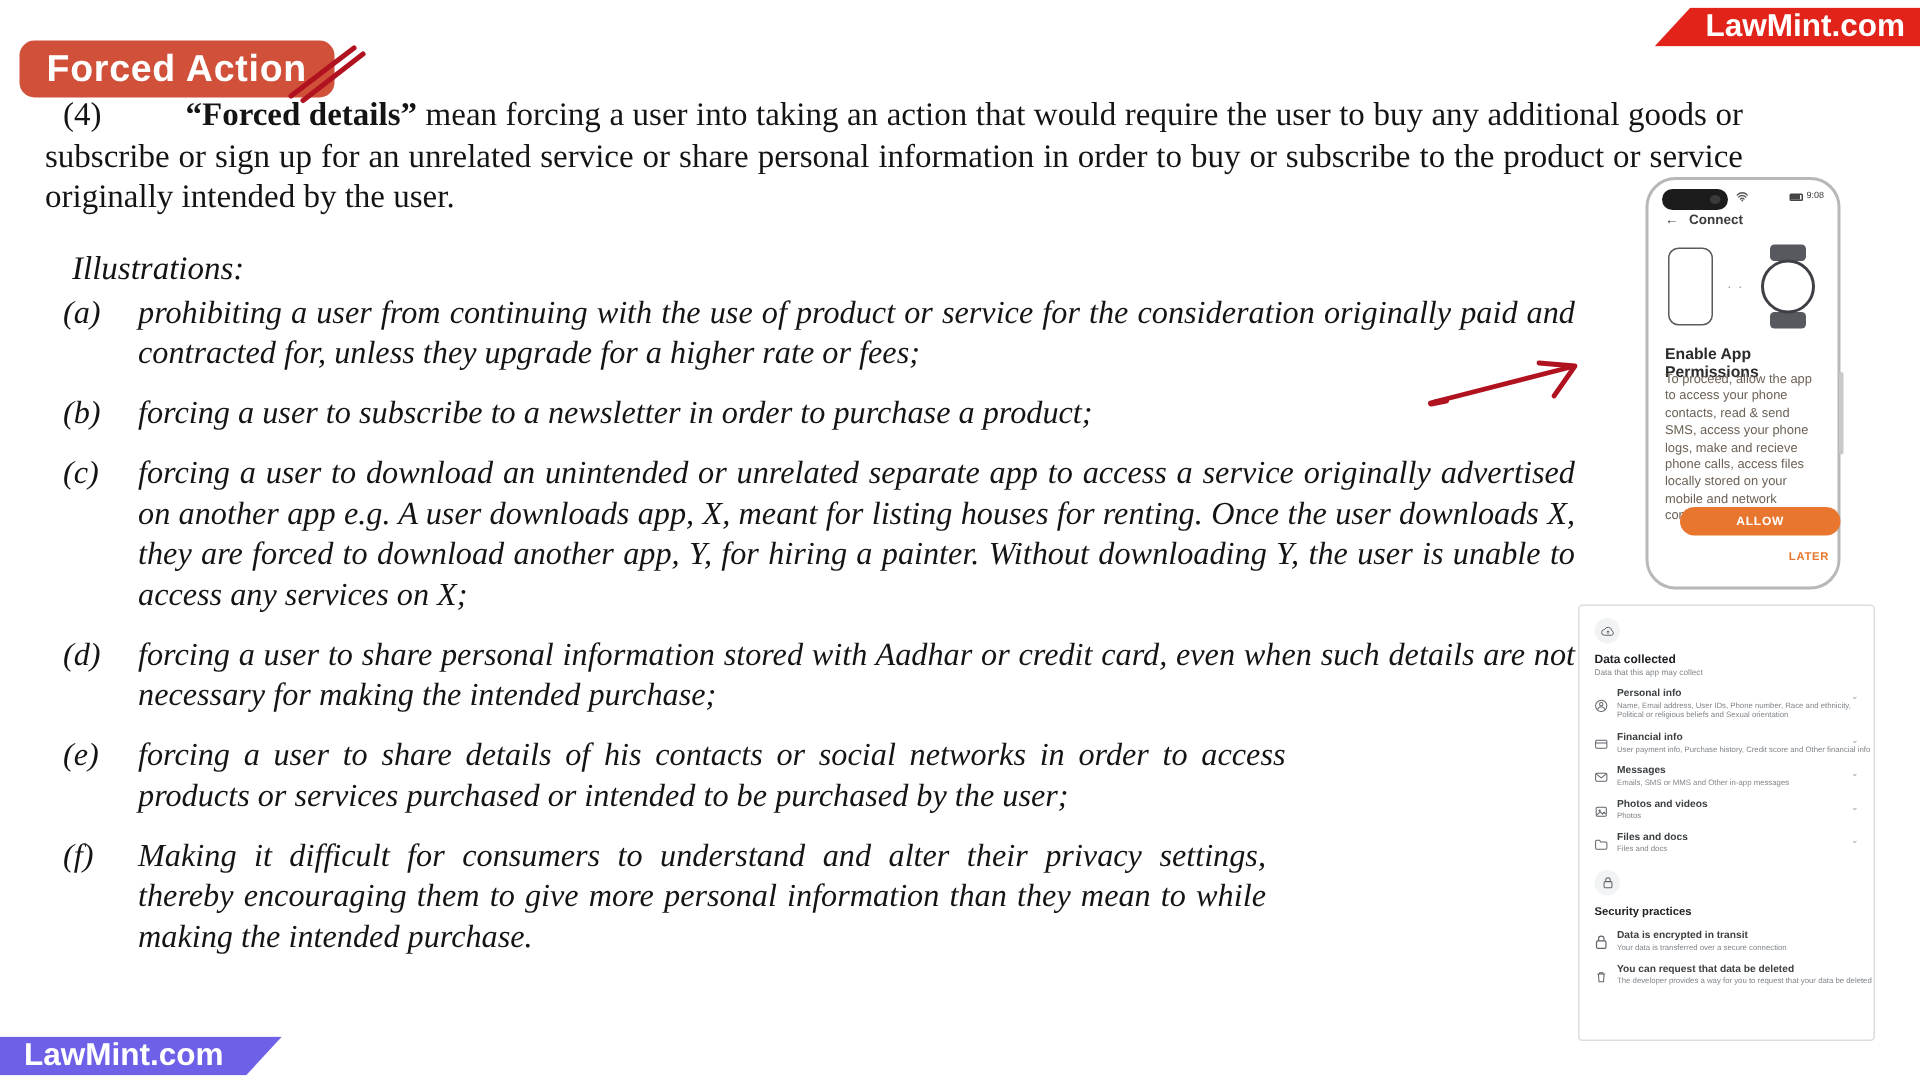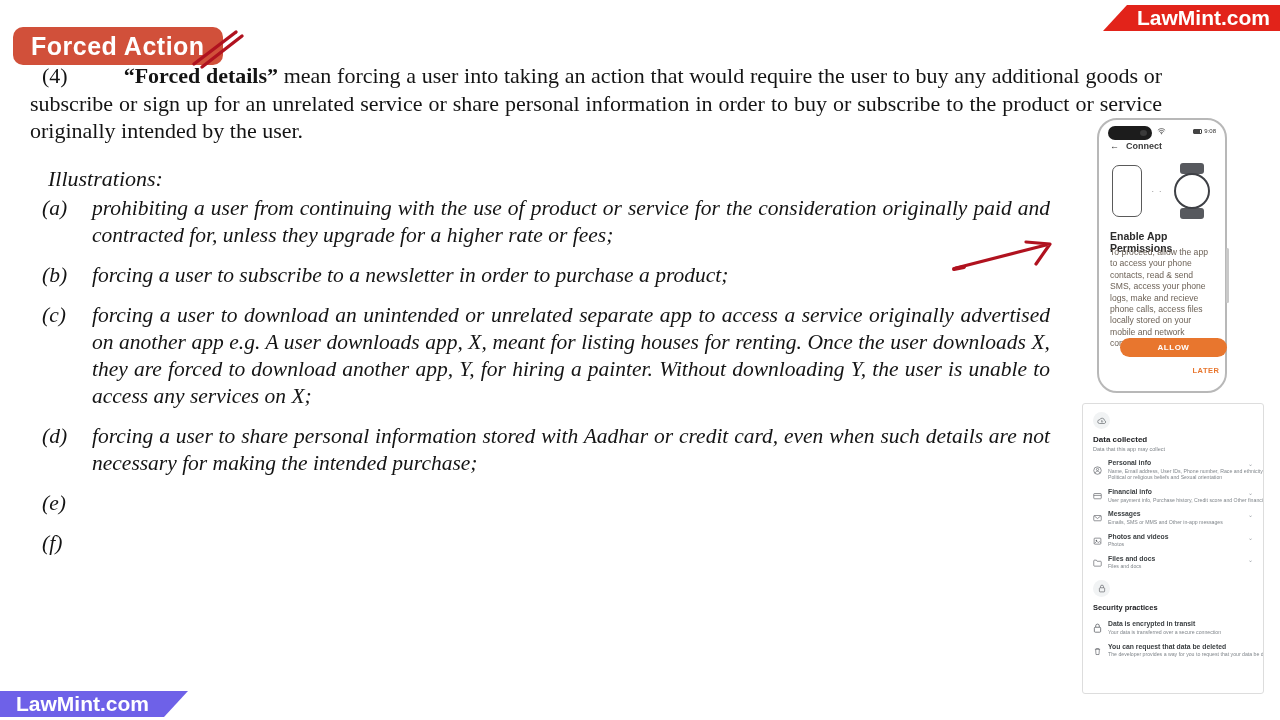--- a/index.html
+++ b/index.html
@@ -73,24 +73,24 @@
   .watch .band-t{ top:0; } .watch .band-b{ bottom:0; }
   .watch .face{ width:36px; height:36px; border:2.5px solid #3e4045; border-radius:50%; background:#fff; z-index:1; }
   .p-heading{ position:absolute; left:11px; top:110px; font-size:10.5px; font-weight:bold; color:#2b2b2b; }
   .p-body{ position:absolute; left:11px; top:127px; width:105px; font-size:8.6px; line-height:11.4px; color:#6d6257; }
   .allow-btn{ position:absolute; left:21px; top:218px; width:107px; height:19px; background:#e8762e; border:none; border-radius:10px;
     color:#fff; font-family:"Liberation Sans", sans-serif; font-size:8px; font-weight:bold; letter-spacing:.5px; }
   .later-btn{ position:absolute; left:0; top:246px; width:100%; text-align:center; font-size:7.5px; font-weight:bold; color:#e8762e; letter-spacing:.5px; background:none; border:none; font-family:"Liberation Sans", sans-serif;margin-left:44px;}
 
   
   .ds-card{
-    position:absolute; left:1052px; top:403px; width:182px; height:291px;
+    position:absolute; left:1052px; top:403px; width:198px; height:291px;
     background:#fff; border:1px solid #ddd; border-radius:3px;
     font-family:"Liberation Sans", sans-serif; color:#202124;
-    padding:8px 10px; overflow:hidden;margin-left:30px;
+    padding:8px 10px; overflow:hidden;
   }
   .ds-circle{ width:17px; height:17px; border-radius:50%; background:#f1f3f4; display:flex; align-items:center; justify-content:center; }
   .ds-title{ font-size:8px; font-weight:bold; margin-top:6px; }
   .ds-sub{ font-size:5.5px; color:#80868b; margin-top:2px; }
   .ds-rows{ margin-top:7px; }
   .ds-row{ display:flex; margin-bottom:7px; position:relative; }
   .ds-row .ric{ width:9px; flex:0 0 9px; margin-right:6px; margin-top:1px; }
   .ds-row .rt{ font-size:6.8px; font-weight:bold; color:#3c4043; }
   .ds-row .rd{ font-size:5.2px; color:#80868b; margin-top:1.5px; line-height:6.8px; width:172px; }
   .ds-row .chev{ position:absolute; right:0; top:1px; color:#9aa0a6; }
@@ -132,23 +132,25 @@
   <div class="item">
     <span class="lbl">(c)</span>
     <span class="txt w-a">forcing a user to download an unintended or unrelated separate app to access a service originally advertised on another app e.g. A user downloads app, X, meant for listing houses for renting. Once the user downloads X, they are forced to download another app, Y, for hiring a painter. Without downloading Y, the user is unable to access any services on X;</span>
   </div>
   <div class="item">
     <span class="lbl">(d)</span>
     <span class="txt w-a">forcing a user to share personal information stored with Aadhar or credit card, even when such details are not necessary for making the intended purchase;</span>
   </div>
   <div class="item">
     <span class="lbl">(e)</span>
+    <span class="txt w-e">forcing a user to share details of his contacts or social networks in order to access products or services purchased or intended to be purchased by the user;</span>
   </div>
   <div class="item">
     <span class="lbl">(f)</span>
+    <span class="txt w-f">Making it difficult for consumers to understand and alter their privacy settings, thereby encouraging them to give more personal information than they mean to while making the intended purchase.</span>
   </div>
 </div>
 
 <svg class="arrow-mark" width="118" height="48">
   <path d="M8 36 Q 55 24 98 13" fill="none" stroke="#b0121f" stroke-width="3.2" stroke-linecap="round"></path>
   <path d="M78 10 L102 12 L88 32" fill="none" stroke="#b0121f" stroke-width="3.2" stroke-linecap="round" stroke-linejoin="round"></path>
   <line x1="6" y1="37" x2="16" y2="35" stroke="#b0121f" stroke-width="4" stroke-linecap="round"></line>
 </svg>
 
 <div class="phone">

